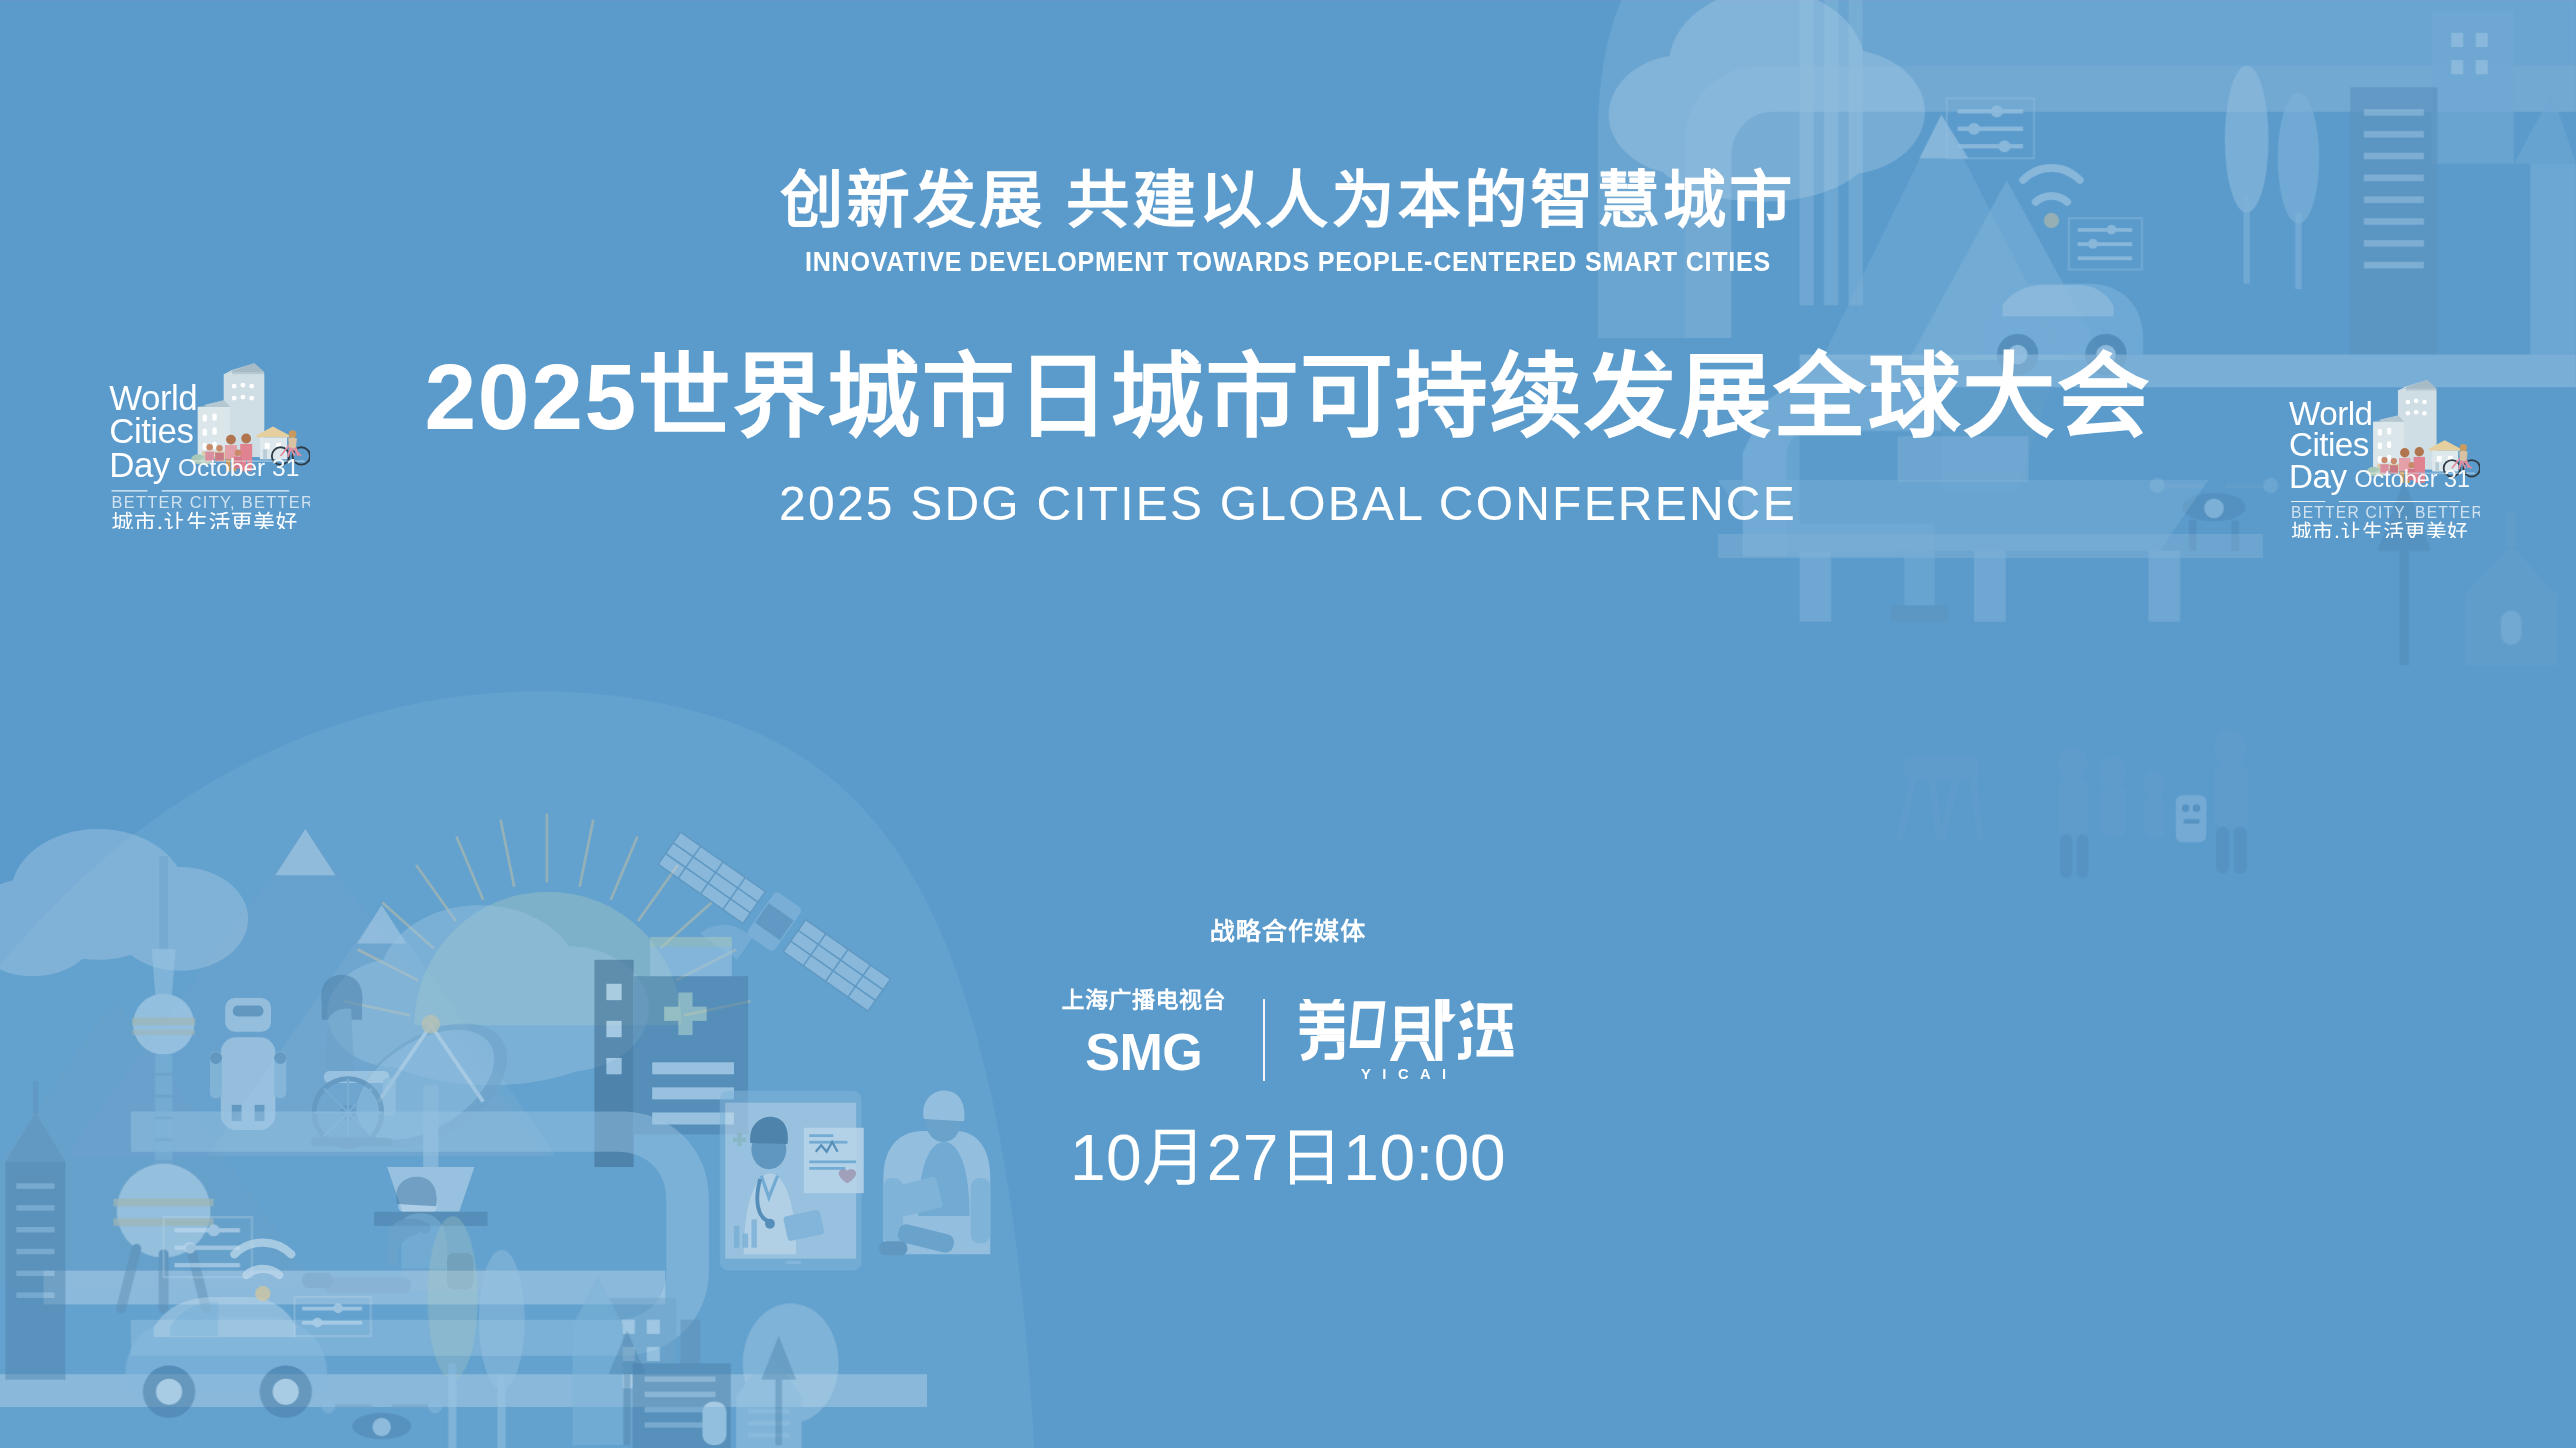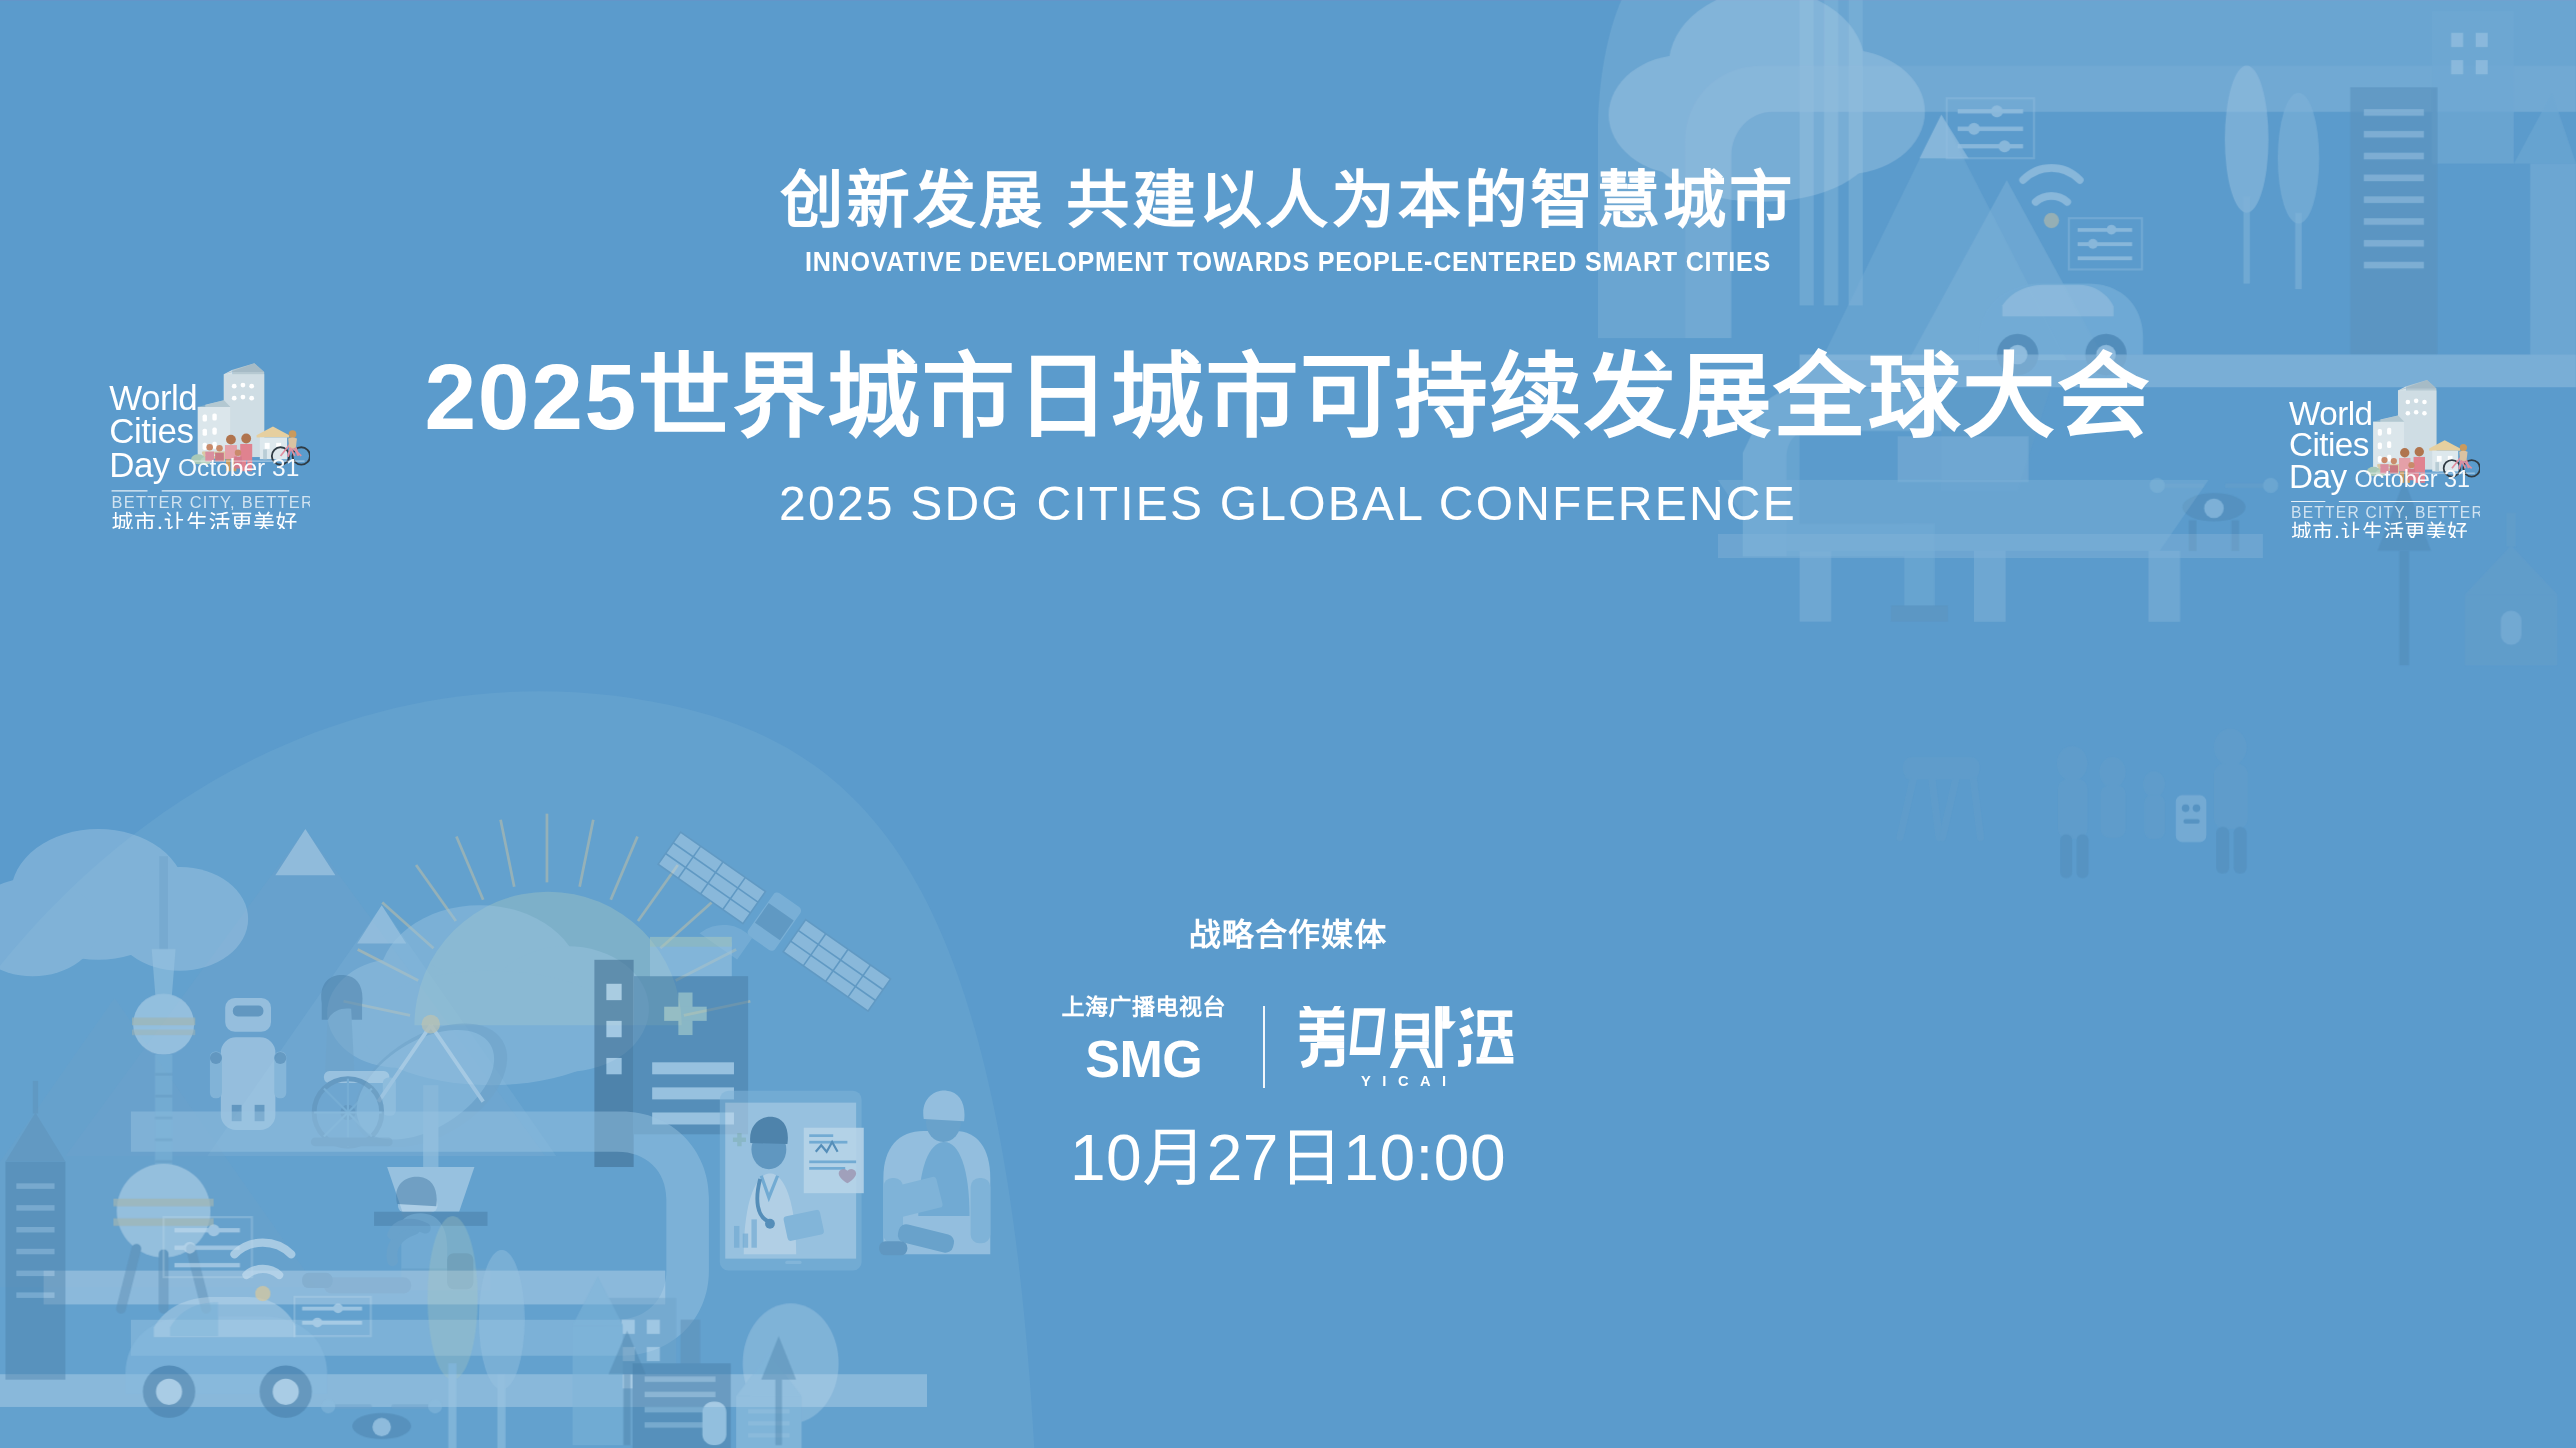--- a/index.html
+++ b/index.html
@@ -94,21 +94,21 @@
   
   .media-block{
     position:absolute;
     left:0; right:0;
     top:919px;
     text-align:center;
     z-index:5;
   }
   .media-label{
     color:#ffffff;
-    font-size:32px;
+    font-size:25px;
     font-weight:bold;
     letter-spacing:1.1px;
     line-height:1;
     margin:0;
   }
   .media-logos{
     margin-top:45px;
     display:flex;
     align-items:center;
     justify-content:center;

